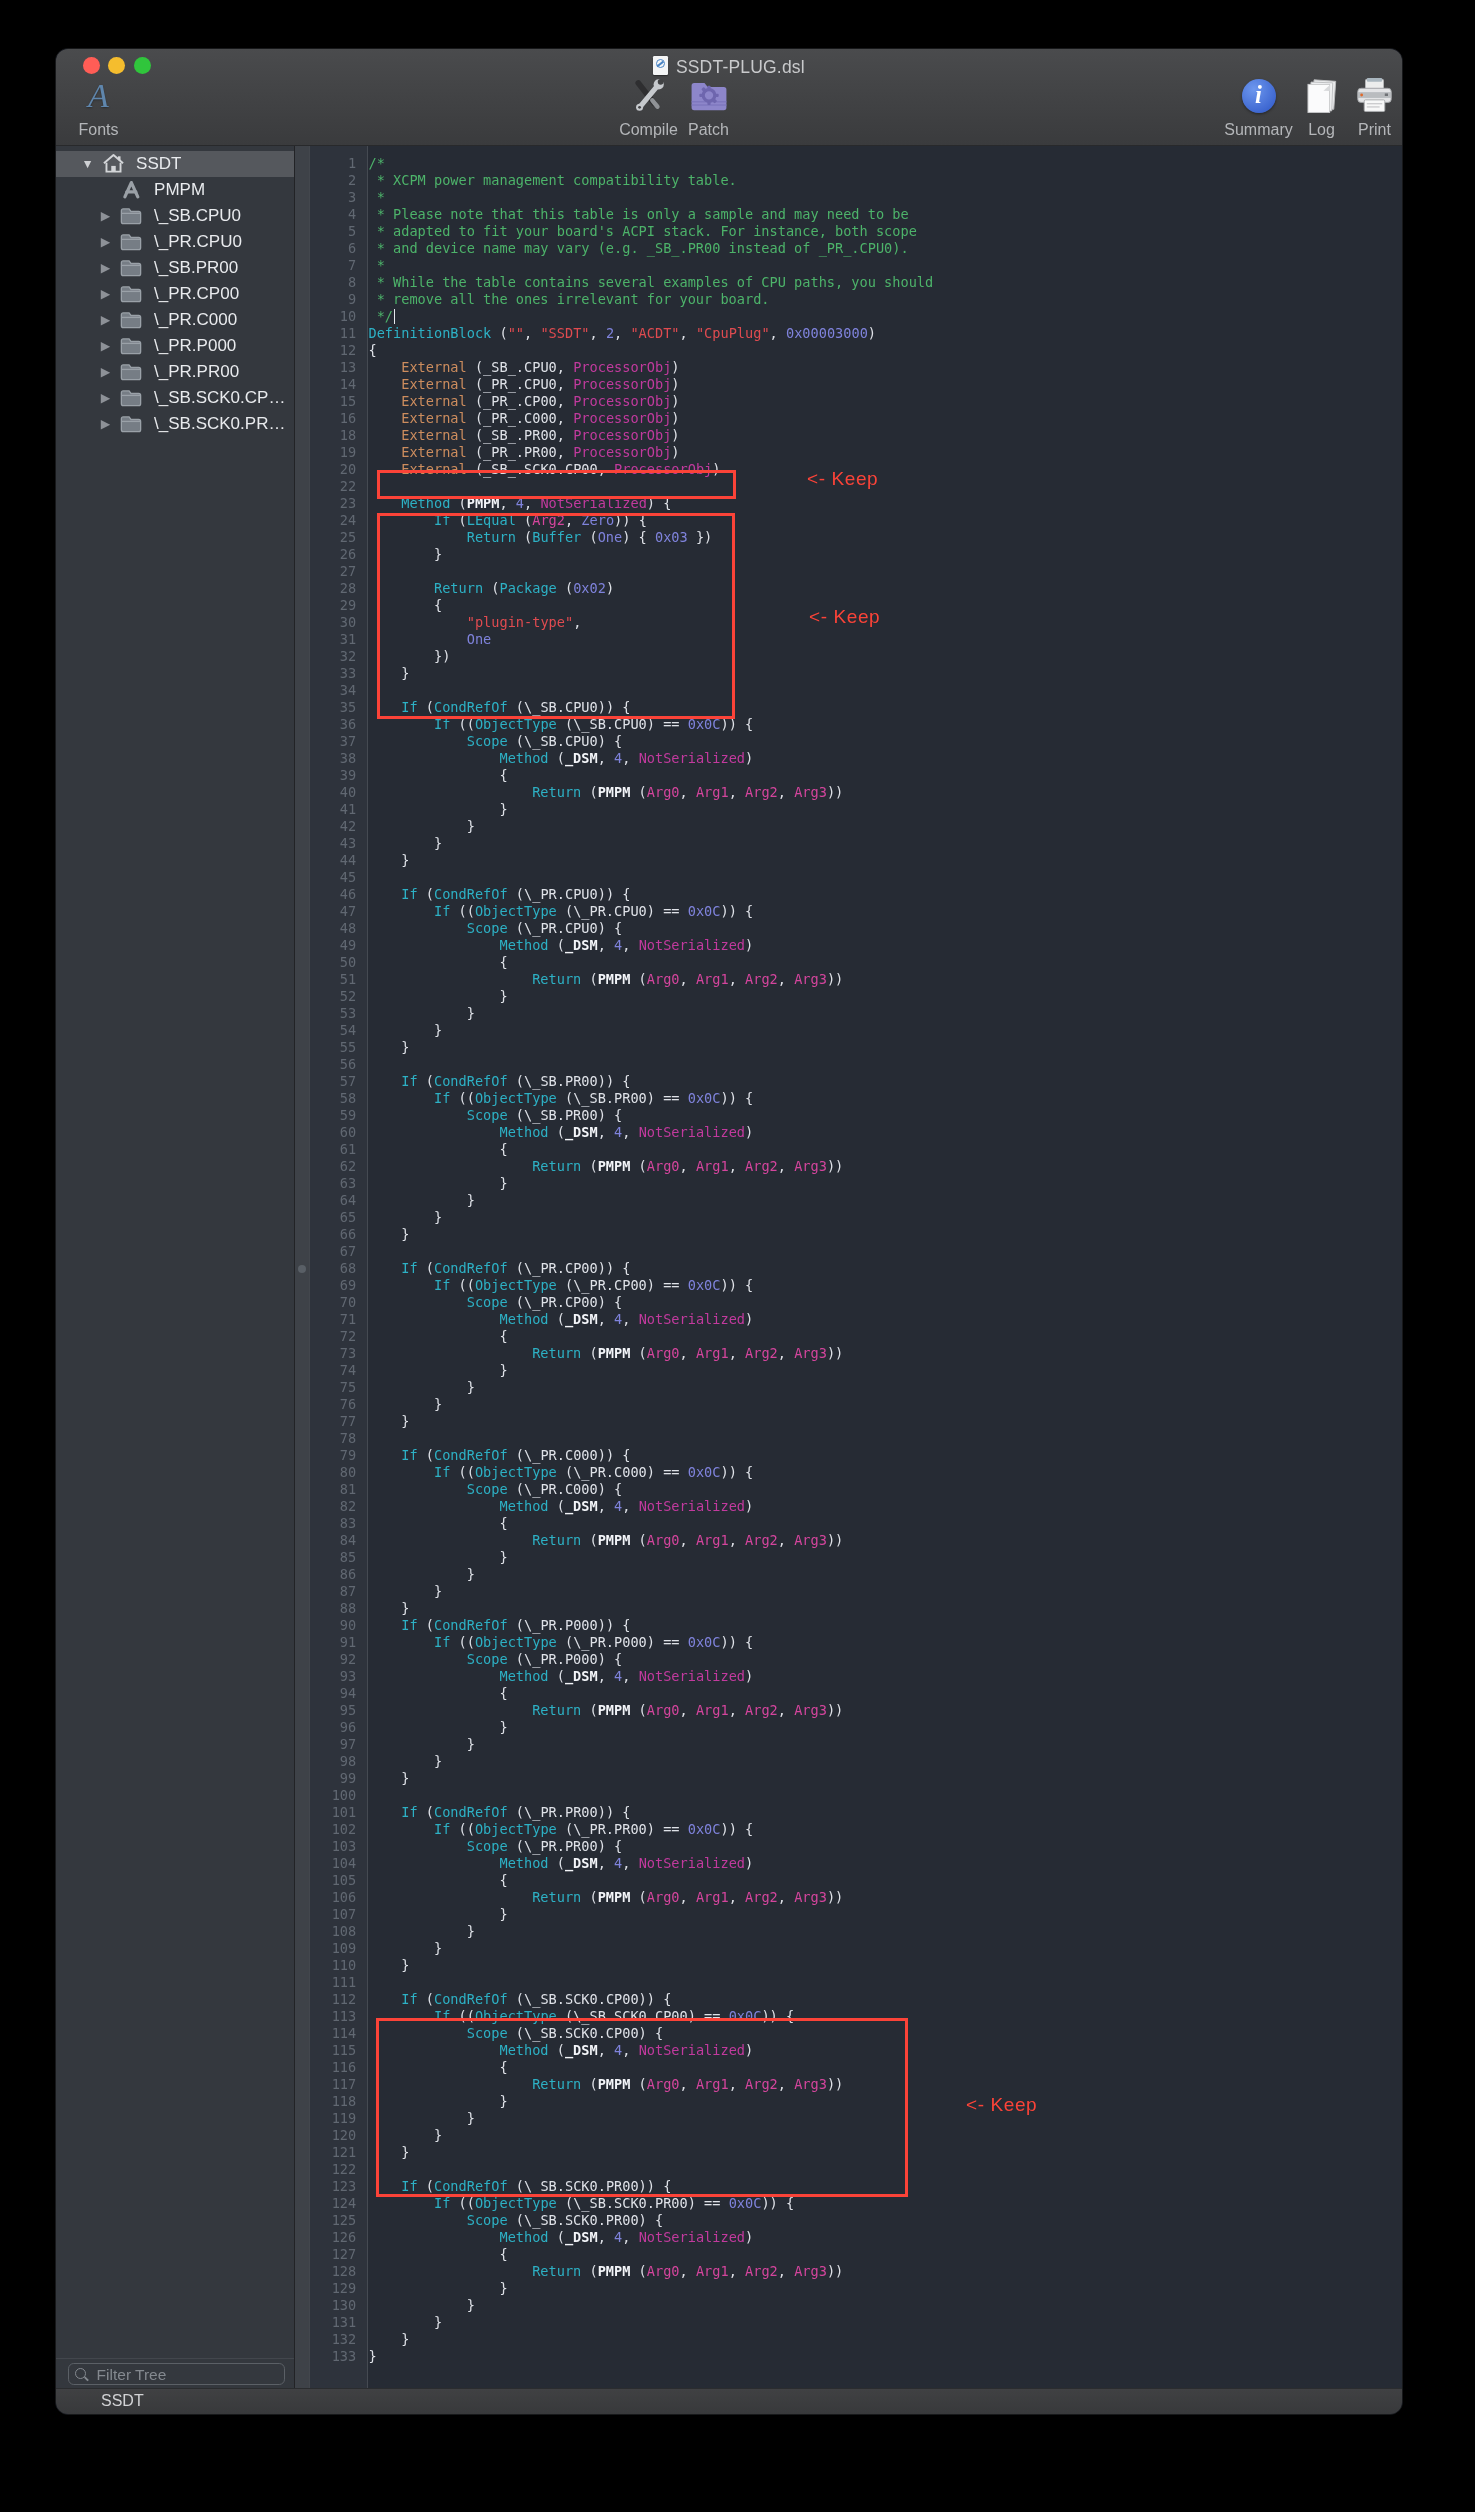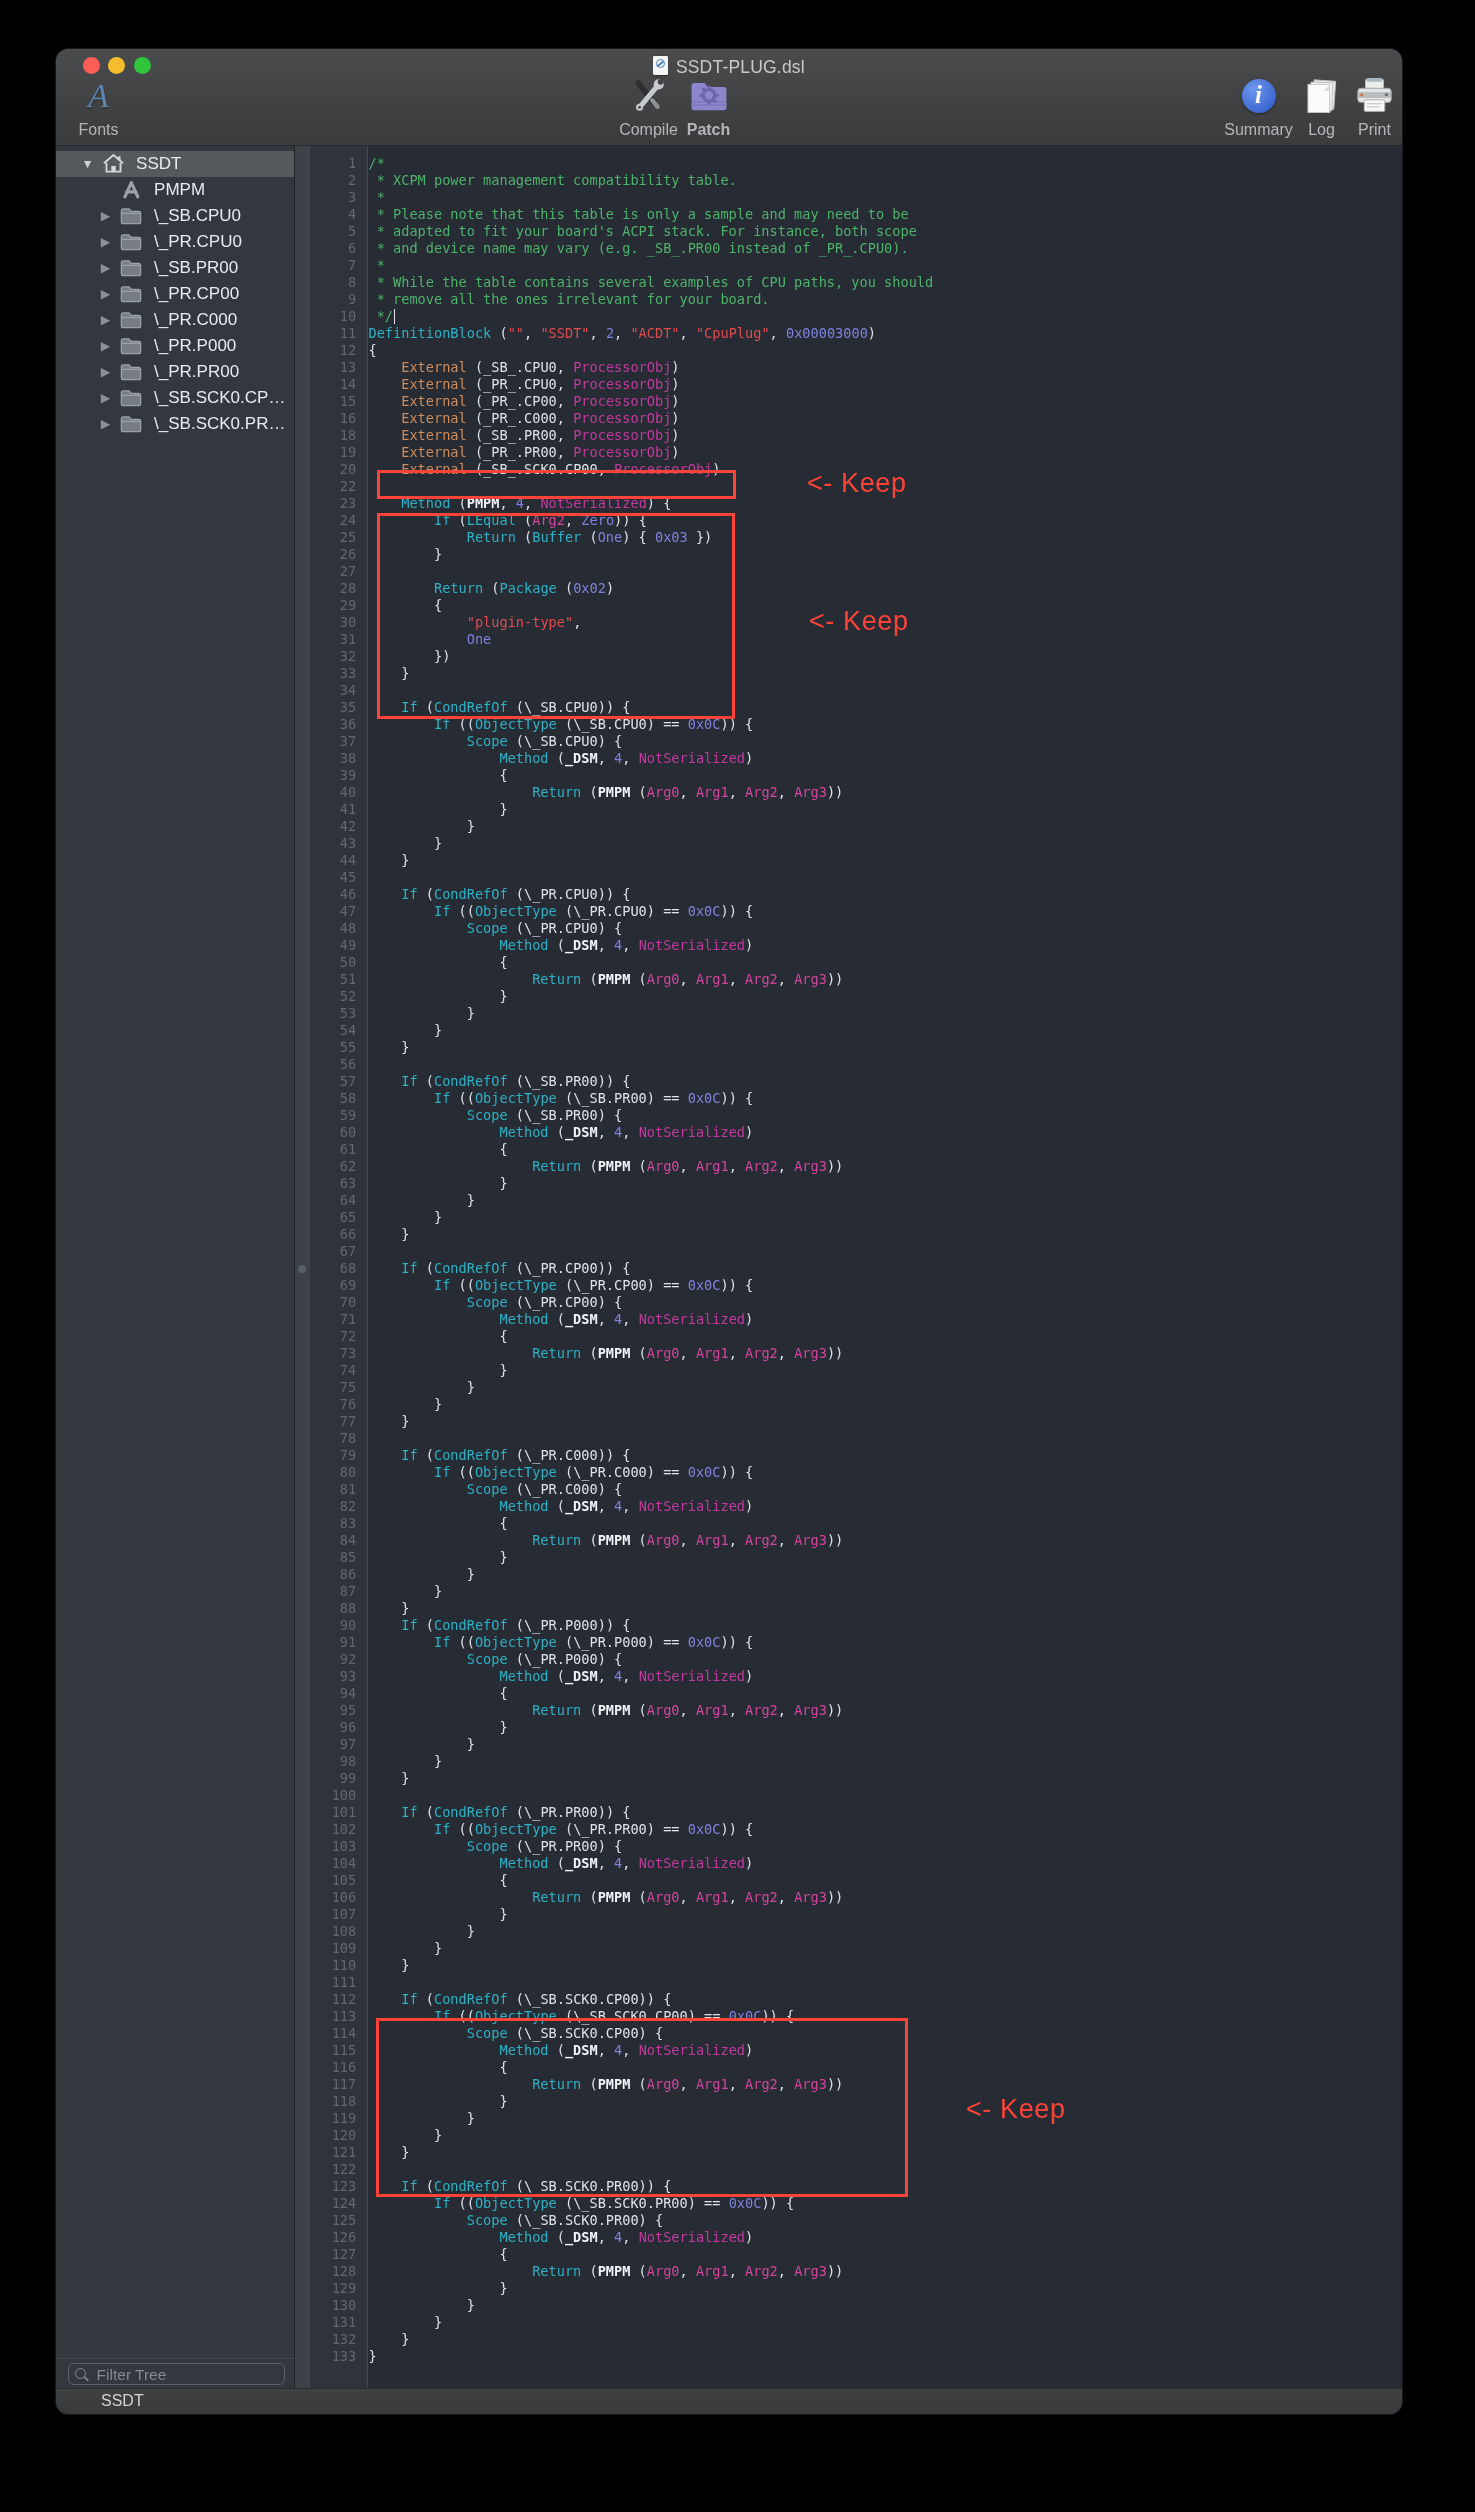--- a/index.html
+++ b/index.html
@@ -78,21 +78,21 @@
             font-family:"DejaVu Sans Mono","Liberation Mono",monospace;font-size:13.6px;}
   .ln{flex:0 0 52px;padding-right:5.8px;box-sizing:border-box;text-align:right;color:#616872;}
   .lc{padding-left:6.5px;white-space:pre;color:#dfe2e8;}
   .tk-p{color:#dfe2e8}.tk-c{color:#4db36a}.tk-k{color:#2db1c5}.tk-x{color:#cd8d5e}
   .tk-m{color:#c23a9e}.tk-a{color:#d4459d}.tk-n{color:#7f83dc}.tk-s{color:#e04b50}
   .tk-b{color:#f3f5f9;font-weight:bold}
   .tk-u{display:inline-block;width:0;height:14.2px;border-left:1.6px solid #e6e9ef;vertical-align:-2.6px;margin-left:1.3px;}
 
   
   .anno-box{position:absolute;border:3.2px solid #fb4338;z-index:50;pointer-events:none;}
-  .anno-label{position:absolute;color:#fb4338;font-size:27px;font-weight:500;z-index:50;
+  .anno-label{position:absolute;color:#fb4338;font-size:19px;font-weight:500;z-index:50;
               letter-spacing:0.6px;white-space:nowrap;pointer-events:none;}
 
   svg{display:block;}
 </style>
 </head>
 <body>
 
 <div class="window">
 
   <div class="chrome">
@@ -119,21 +119,21 @@
           <line x1="45" y1="10" x2="15" y2="46" stroke="#c6c9cd" stroke-width="8" stroke-linecap="round"></line>
           <circle cx="45" cy="10" r="8" fill="#c6c9cd"></circle>
           <circle cx="48" cy="6" r="4.5" fill="#414244"></circle>
           <circle cx="15" cy="46" r="5.5" fill="#c6c9cd"></circle>
           <circle cx="15" cy="46" r="2.2" fill="#414244"></circle>
         </svg>
       </div>
       <div class="tlabel">Compile</div>
     </div>
 
-    <div class="tbtn" style="left:652px;font-weight:bold;">
+    <div class="tbtn" style="left:652px;">
       <div class="ticonbox">
         <svg width="40" height="34" viewBox="0 0 62 52">
           <path d="M4 10 q0-4 4-4 h16 l5 6 h25 q4 0 4 4 v28 q0 4 -4 4 H8 q-4 0 -4-4 z" fill="#8d86ca"></path>
           <rect x="4" y="34" width="54" height="2" fill="#7d76bd"></rect>
           <rect x="4" y="39" width="54" height="2" fill="#7d76bd"></rect>
           <circle cx="31" cy="25" r="9" fill="none" stroke="#6e66ae" stroke-width="5"></circle>
           <g fill="#6e66ae">
             <rect x="28.5" y="10" width="5" height="6" rx="1.5"></rect>
             <rect x="28.5" y="34" width="5" height="6" rx="1.5"></rect>
             <rect x="16" y="22.5" width="6" height="5" rx="1.5"></rect>

